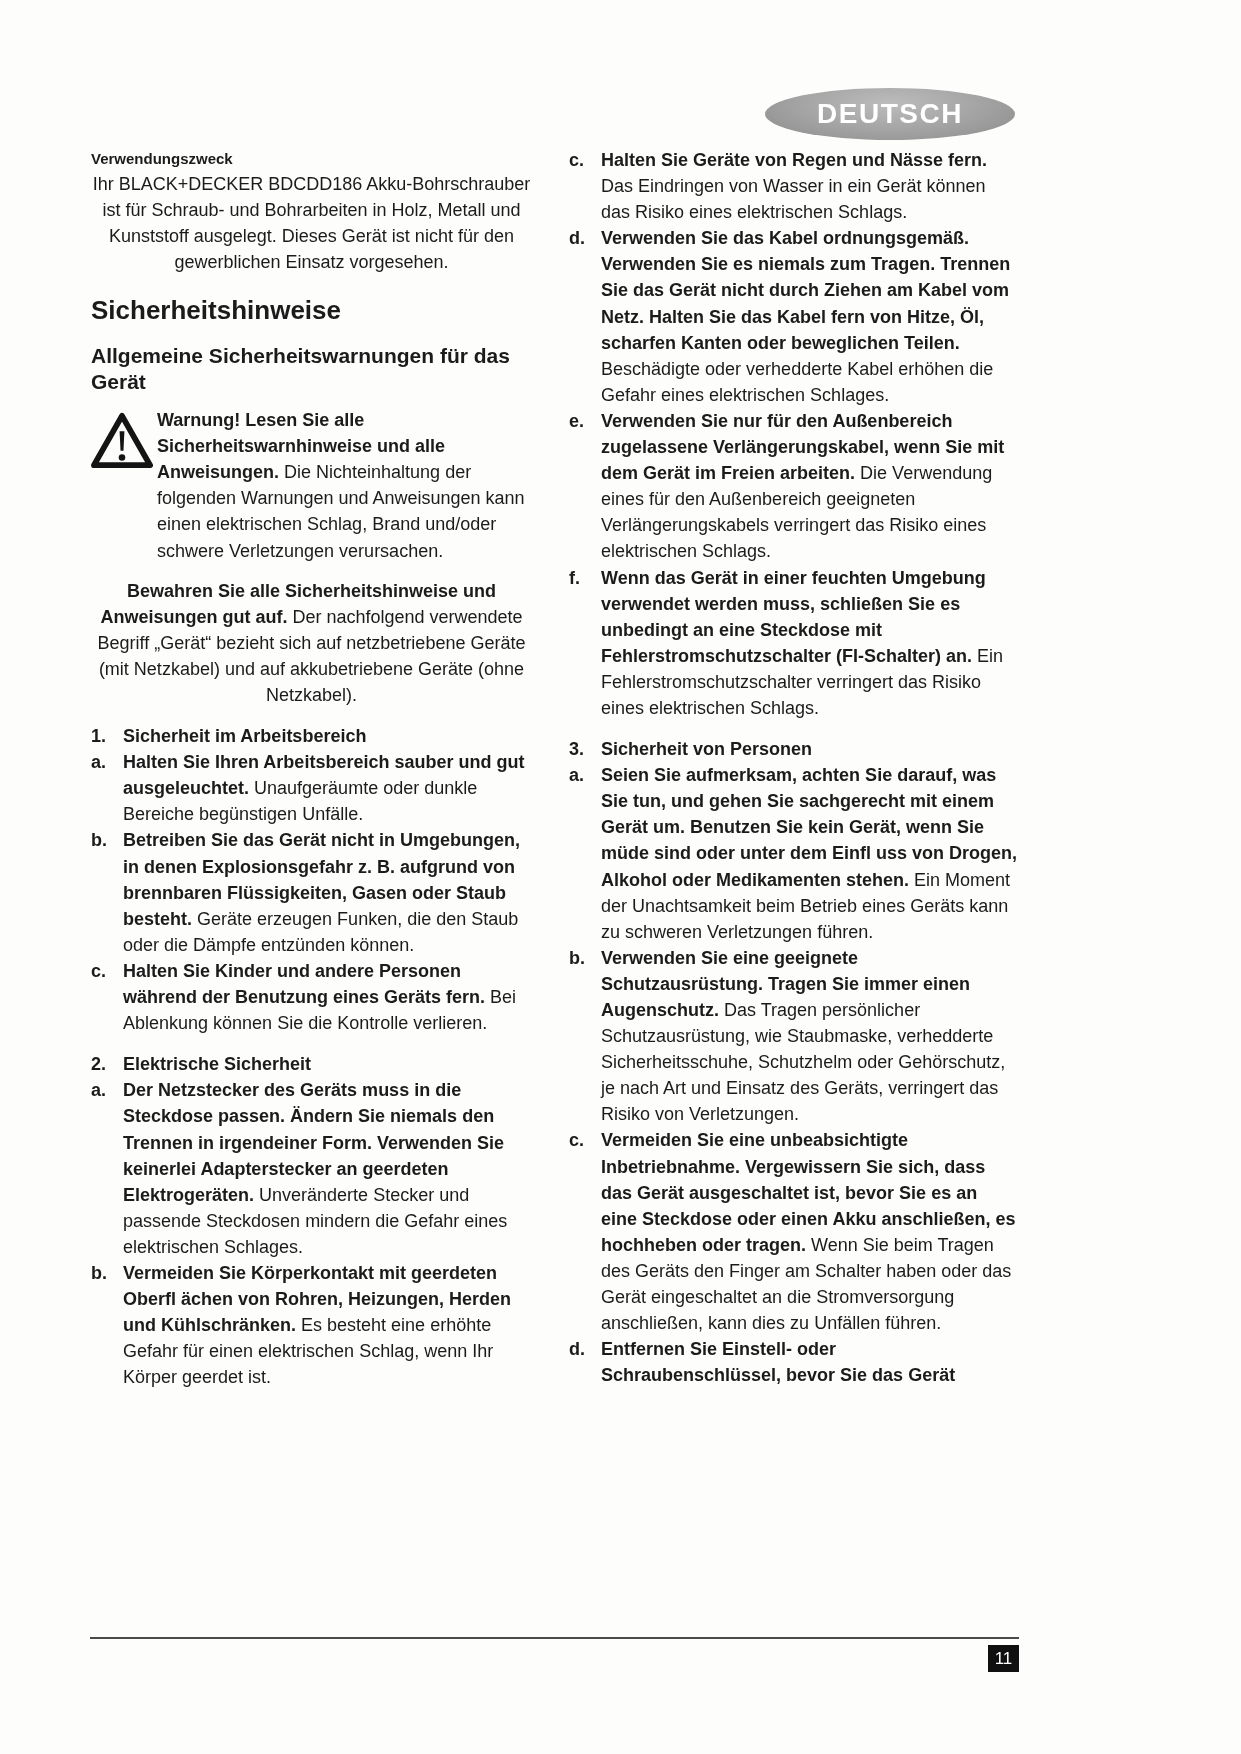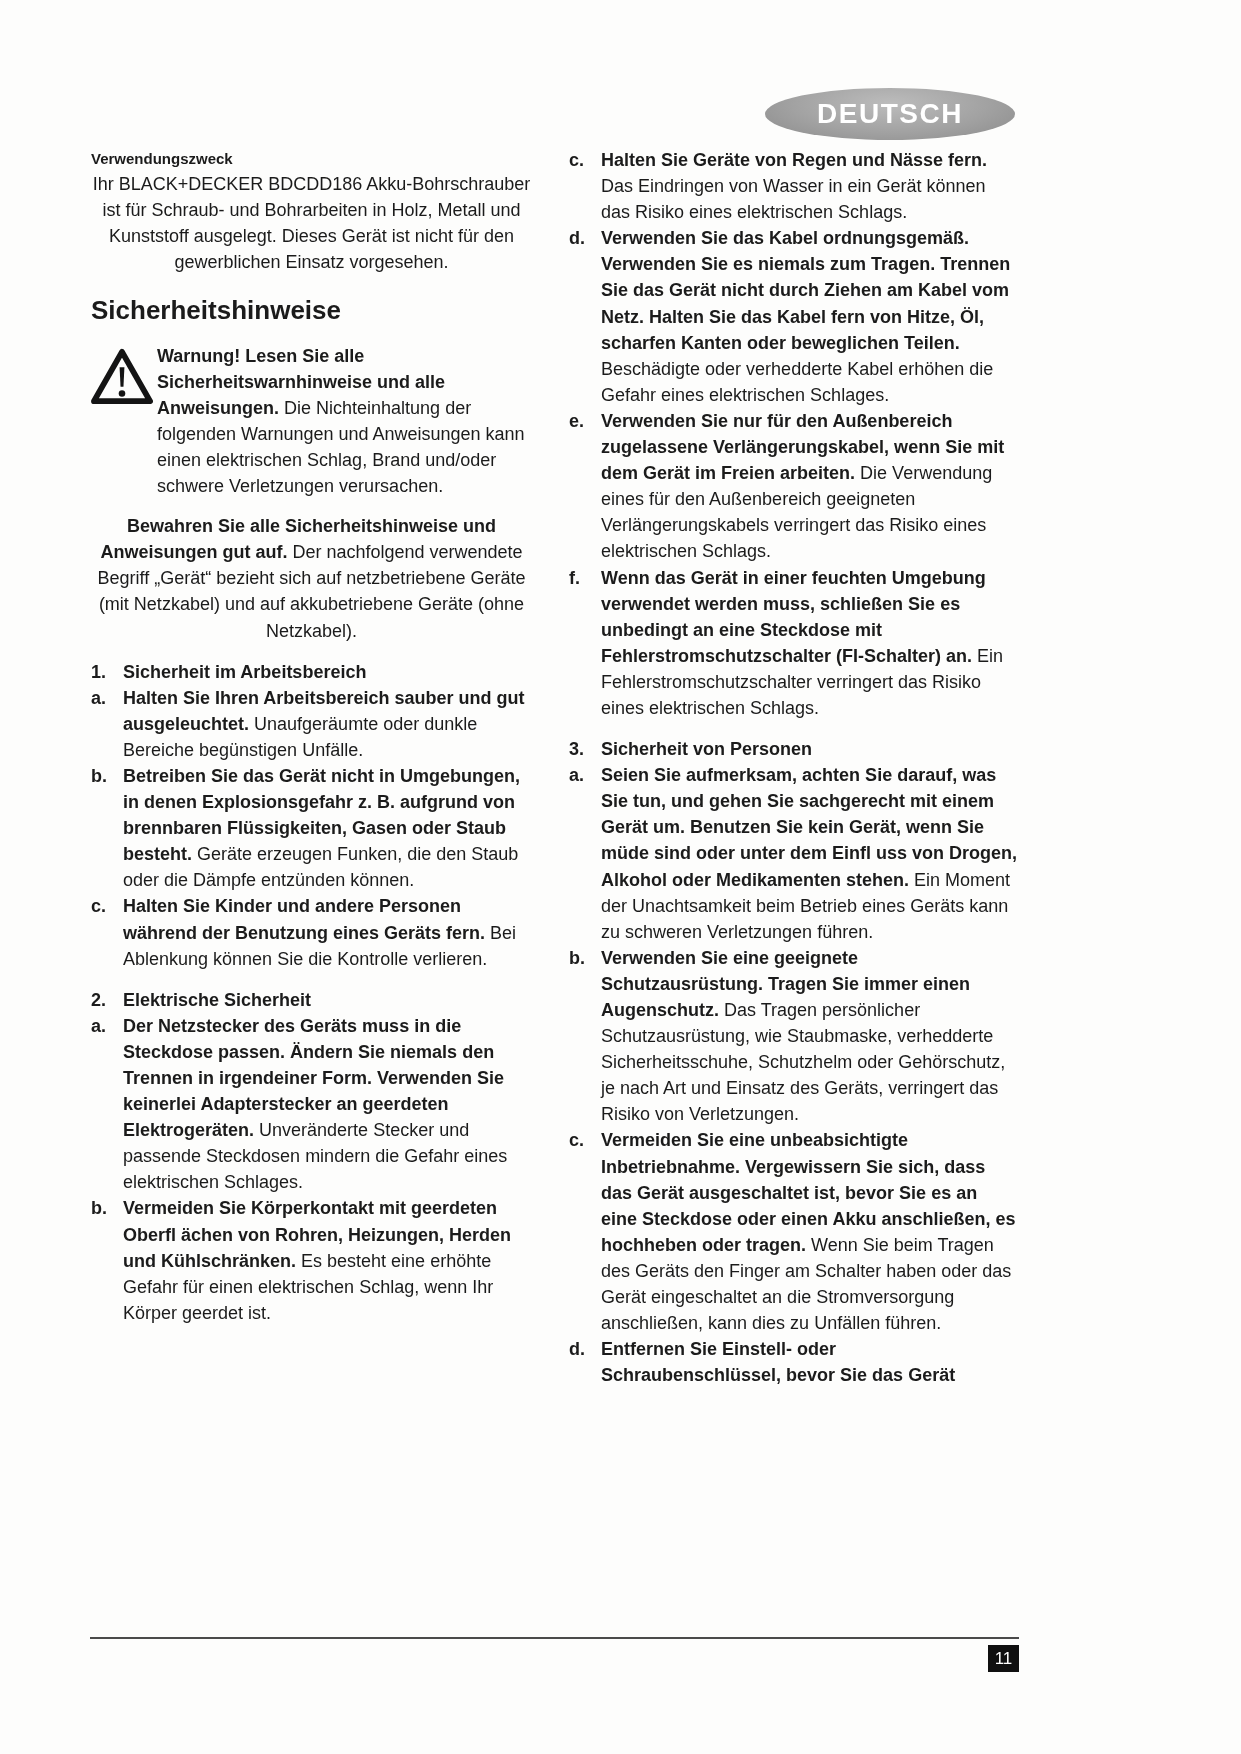--- a/index.html
+++ b/index.html
@@ -58,20 +58,21 @@
   <div class="badge">
     <span class="badge-text">DEUTSCH</span>
   </div>
 
   <div class="col col-left">
 
     <div class="h-small">Verwendungszweck</div>
     <p class="para">Ihr BLACK+DECKER BDCDD186 Akku-Bohrschrauber ist für Schraub- und Bohrarbeiten in Holz, Metall und Kunststoff ausgelegt. Dieses Gerät ist nicht für den gewerblichen Einsatz vorgesehen.</p>
 
     <div class="h-big">Sicherheitshinweise</div>
+    <div class="h-sub">Allgemeine Sicherheitswarnungen für das Gerät</div>
 
     <div class="warning">
       <div class="warning-icon">
         <svg width="62" height="58" viewBox="0 0 64 60" aria-hidden="true">
           <path d="M32 4 L61 55 L3 55 Z" fill="none" stroke="#141414" stroke-width="6" stroke-linejoin="round"></path>
           <path d="M29.5 20 L34.5 20 L33.5 40 L30.5 40 Z" fill="#141414"></path>
           <circle cx="32" cy="47" r="3.4" fill="#141414"></circle>
         </svg>
       </div>
       <p class="warning-body">

